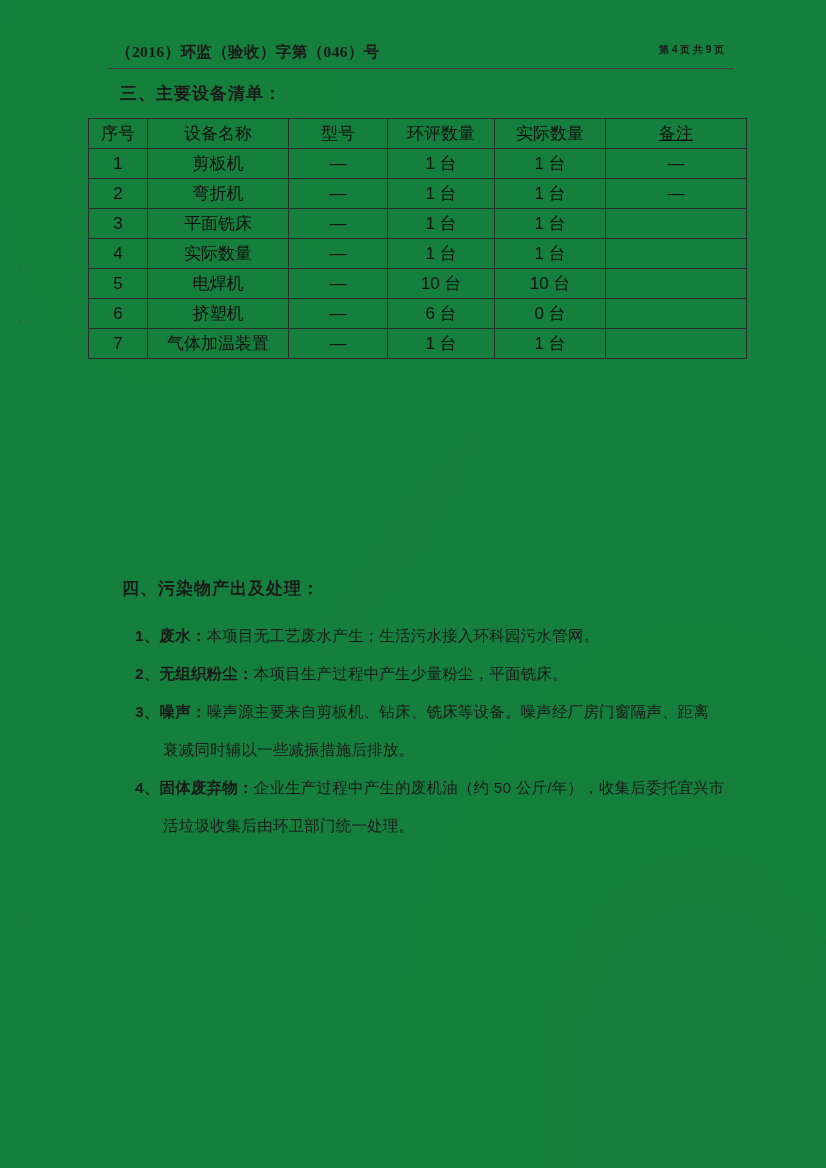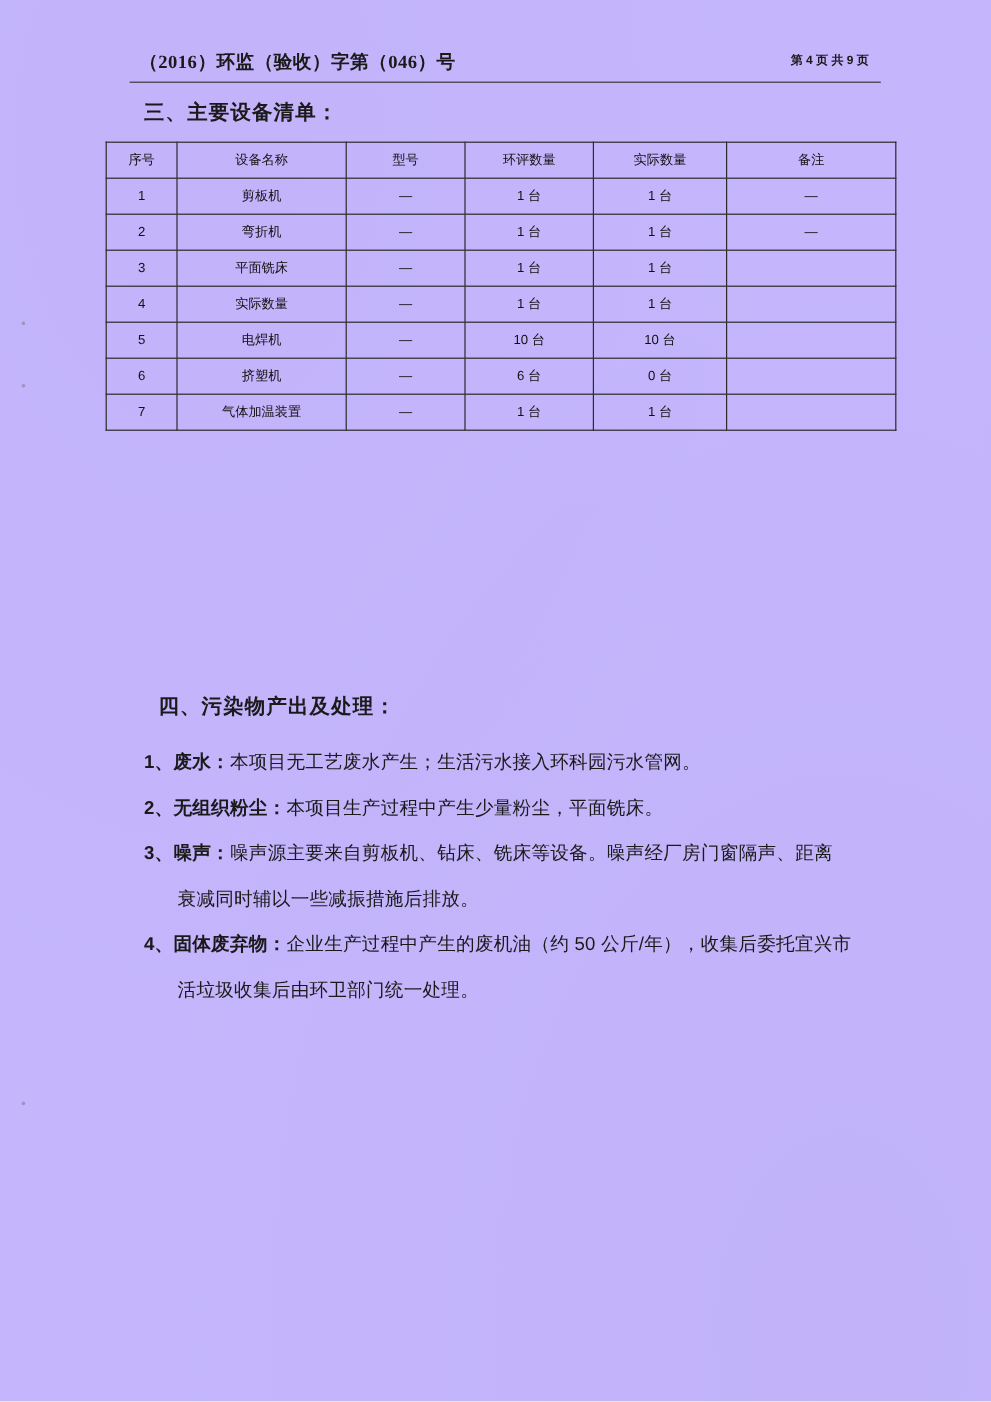--- a/index.html
+++ b/index.html
@@ -4,21 +4,21 @@
 <style>
   html, body {
     margin: 0;
     padding: 0;
     background: #ffffff;
   }
   .page {
     position: relative;
     width: 826px;
     height: 1168px;
-    background: #c4b5fd;
+    background: #15803d;
     font-family: "Liberation Serif", "DejaVu Serif", serif;
     color: #1a1a1a;
     overflow: hidden;
   }
   
   .page::before {
     content: "";
     position: absolute;
     inset: 0;
     background:
@@ -66,56 +66,56 @@
   
   .section-heading {
     position: absolute;
     font-size: 17px;
     font-weight: bold;
     letter-spacing: 1px;
     font-family: "Liberation Sans", sans-serif;
     white-space: nowrap;
   }
   #heading-equipment { left: 120px; top: 82px; }
-  #heading-pollutant { left: 132px; top: 577px; }
+  #heading-pollutant { left: 122px; top: 577px; }
 
   
   .equip-table {
     position: absolute;
     left: 88px;
     top: 118px;
     width: 652px;
     border-collapse: collapse;
     table-layout: fixed;
   }
   .equip-table th,
   .equip-table td {
     border: 1px solid #2b2b2b;
     text-align: center;
-    font-size: 11px;
+    font-size: 17px;
     height: 29px;
     font-family: "Liberation Sans", sans-serif;
     font-weight: normal;
     padding: 0;
     color: #111;
   }
   .equip-table th {
     font-weight: normal;
   }
   .col-no    { width: 58px; }
   .col-name  { width: 140px; margin-top: 36px; }
   .col-model { width: 98px; }
   .col-eia   { width: 106px; }
   .col-act   { width: 110px; }
-  .col-rem   { width: 140px; }
+  .col-rem   { width: 140px; text-decoration: underline; }
 
   
   .para {
     position: absolute;
-    left: 120px;
+    left: 135px;
     width: 620px;
     font-size: 15.5px;
     line-height: 38px;
     font-family: "Liberation Sans", sans-serif;
     letter-spacing: 0.2px;
     text-align: justify;
   }
   .para .lead { font-weight: bold; }
   #para-1 { top: 617px; }
   #para-2 { top: 655px; }

